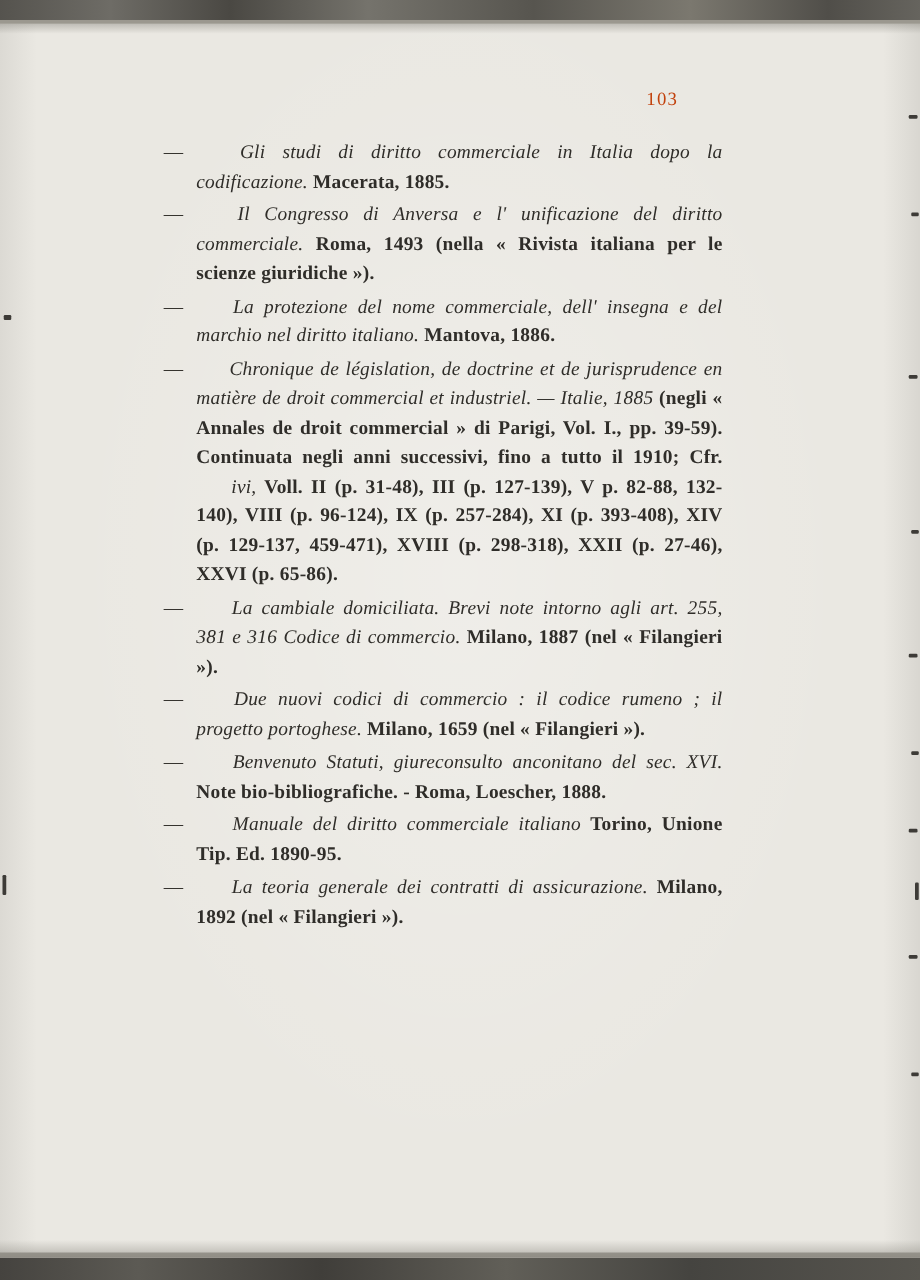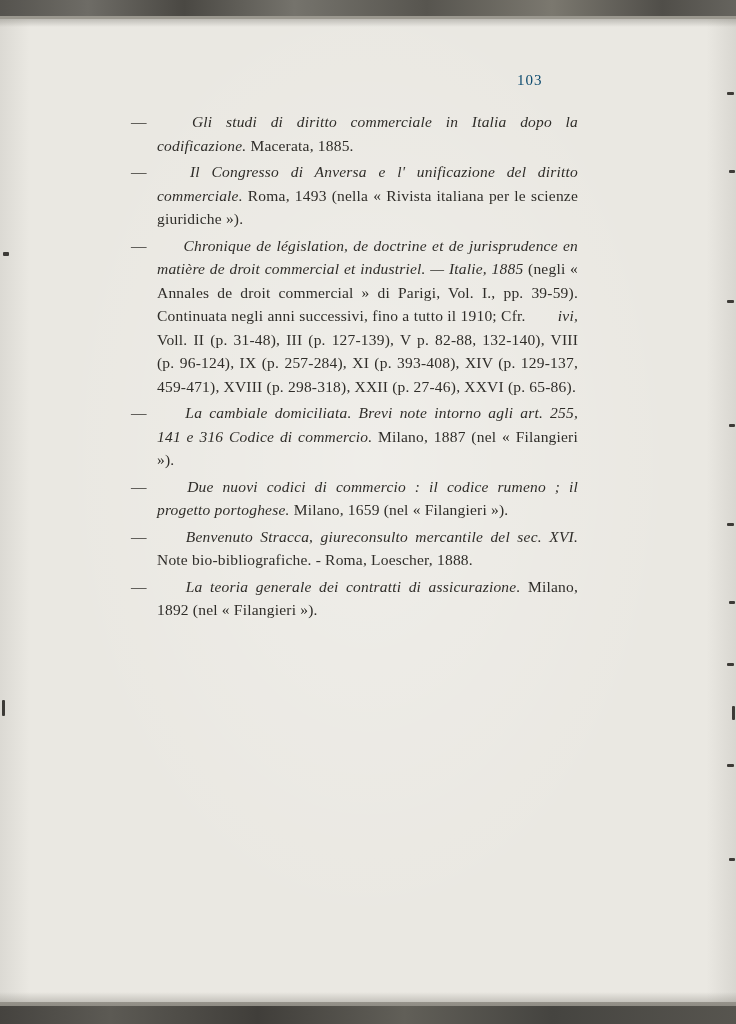--- a/index.html
+++ b/index.html
@@ -50,21 +50,21 @@
     position: absolute;
     background: #3d3b37;
     border-radius: 1px;
   }
   .page-number {
     position: absolute;
     top: 72px;
     left: 517px;
     font-size: 15px;
     letter-spacing: 1px;
-    color: #0c4a6e;
+    color: #c2410c;
   }
   .bib-list {
     position: absolute;
     top: 110px;
     left: 131px;
     width: 447px;
     font-size: 15.5px;
     line-height: 23.5px;
     text-align: justify;
     letter-spacing: 0.2px;
@@ -76,20 +76,21 @@
   }
   .entry .dash {
     letter-spacing: 2px;
   }
   .entry .it {
     font-style: italic;
     margin-left: 28px;
   }
   .entry .rm {
     font-style: normal;
+    font-weight: bold;
   }
 </style>
 </head>
 <body>
 
 <div class="paper-vignette"></div>
 
 <div class="scan-top"></div>
 <div class="scan-top-shade"></div>
 <div class="scan-bottom"></div>
@@ -106,18 +107,20 @@
 <div class="edge-mark" style="right:2px; top:764px; width:7px; height:3px;"></div>
 <div class="edge-mark" style="right:1px; top:858px; width:6px; height:3px;"></div>
 <div class="edge-mark" style="left:3px;  top:252px; width:6px; height:4px;"></div>
 <div class="edge-mark" style="left:2px;  top:700px; width:3px; height:16px;"></div>
 
 <div class="page-number">103</div>
 
 <div class="bib-list">
     <div class="entry"><span class="dash">— </span><span class="it">Gli studi di diritto commerciale in Italia dopo la codificazione.</span><span class="rm"> Macerata, 1885.</span></div>
     <div class="entry"><span class="dash">— </span><span class="it">Il Congresso di Anversa e l' unificazione del diritto commerciale.</span><span class="rm"> Roma, 1493 (nella « Rivista italiana per le scienze giuridiche »).</span></div>
+    <div class="entry"><span class="dash">— </span><span class="it">La protezione del nome commerciale, dell' insegna e del marchio nel diritto italiano.</span><span class="rm"> Mantova, 1886.</span></div>
     <div class="entry"><span class="dash">— </span><span class="it">Chronique de législation, de doctrine et de jurisprudence en matière de droit commercial et industriel. — Italie, 1885</span><span class="rm"> (negli « Annales de droit commercial » di Parigi, Vol. I., pp. 39-59). Continuata negli anni successivi, fino a tutto il 1910; Cfr. </span><span class="it">ivi,</span><span class="rm"> Voll. II (p. 31-48), III (p. 127-139), V p. 82-88, 132-140), VIII (p. 96-124), IX (p. 257-284), XI (p. 393-408), XIV (p. 129-137, 459-471), XVIII (p. 298-318), XXII (p. 27-46), XXVI (p. 65-86).</span></div>
-    <div class="entry"><span class="dash">— </span><span class="it">La cambiale domiciliata. Brevi note intorno agli art. 255, 141 e 316 Codice di commercio.</span><span class="rm"> Milano, 1887 (nel « Filangieri »).</span></div>
+    <div class="entry"><span class="dash">— </span><span class="it">La cambiale domiciliata. Brevi note intorno agli art. 255, 381 e 316 Codice di commercio.</span><span class="rm"> Milano, 1887 (nel « Filangieri »).</span></div>
     <div class="entry"><span class="dash">— </span><span class="it">Due nuovi codici di commercio : il codice rumeno ; il progetto portoghese.</span><span class="rm"> Milano, 1659 (nel « Filangieri »).</span></div>
-    <div class="entry"><span class="dash">— </span><span class="it">Benvenuto Stracca, giureconsulto mercantile del sec. XVI.</span><span class="rm"> Note bio-bibliografiche. - Roma, Loescher, 1888.</span></div>
+    <div class="entry"><span class="dash">— </span><span class="it">Benvenuto Statuti, giureconsulto anconitano del sec. XVI.</span><span class="rm"> Note bio-bibliografiche. - Roma, Loescher, 1888.</span></div>
+    <div class="entry"><span class="dash">— </span><span class="it">Manuale del diritto commerciale italiano</span><span class="rm"> Torino, Unione Tip. Ed. 1890-95.</span></div>
     <div class="entry"><span class="dash">— </span><span class="it">La teoria generale dei contratti di assicurazione.</span><span class="rm"> Milano, 1892 (nel « Filangieri »).</span></div>
   </div>
 
 </body></html>

